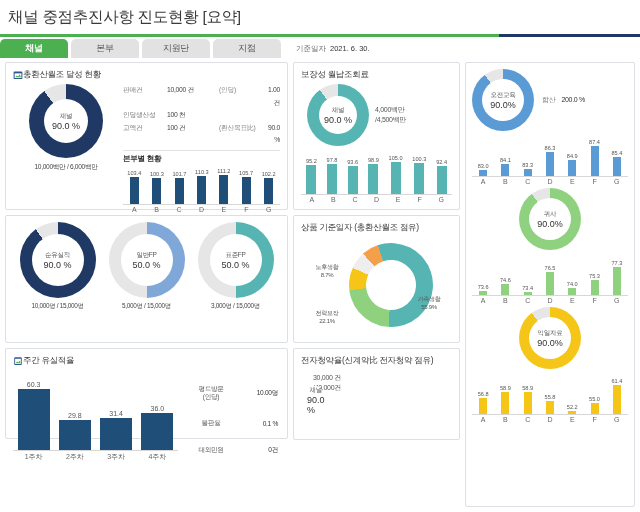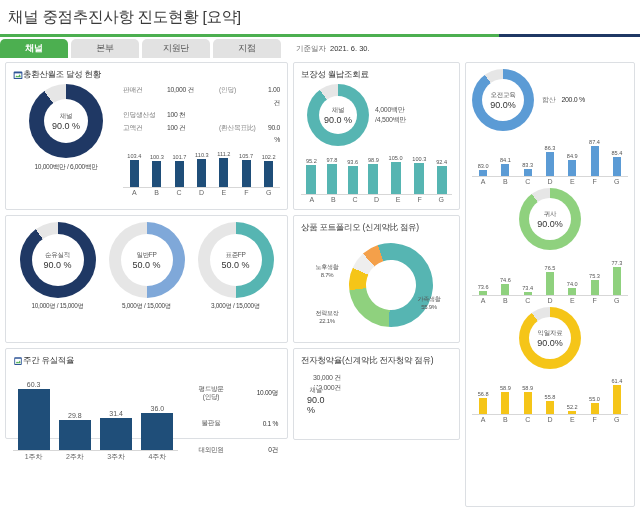--- a/index.html
+++ b/index.html
@@ -182,20 +182,21 @@
                 <span class="v">100 천</span>
                 <span class="k2"></span>
                 <span class="v2"></span>
               </div>
               <div class="kv">
                 <span class="k">고액건</span>
                 <span class="v">100 건</span>
                 <span class="k2">(환산목표比)</span>
                 <span class="v2">90.0 %</span>
               </div>
+              <div class="sub-h">본부별 현황</div>
               <div id="ach-bars" style="height:52px;">
                   <div class="barchart" style="height:40px;">
                     <div class="bcol">
                       <div class="bval" style="font-size:5.6px">103.4</div>
                       <div class="bar" style="width:9px;height:27px;background:#1f4e79"></div>
                     </div>
                     <div class="bcol">
                       <div class="bval" style="font-size:5.6px">100.3</div>
                       <div class="bar" style="width:9px;height:26px;background:#1f4e79"></div>
                     </div>
@@ -323,21 +324,21 @@
                     <div class="d-val">50.0 %</div>
                   </div>
                 </div>
                 <div class="tri-cap">3,000명 / 15,000명</div>
               </div>
             </div>
         </div>
 
         <div class="card card-r2b">
           <div class="card-title">
-            <span>상품 포트폴리오 (신계약比 점유)</span>
+            <span>상품 기준일자 (총환산월조 점유)</span>
           </div>
           <div class="pf-wrap">
             <div id="pf-donut" class="donut" style="position: absolute; left: 48px; top: 6px; width: 84px; height: 84px; transform: rotate(-18deg); background: conic-gradient(rgb(86, 181, 178) 0deg, rgb(86, 181, 178) 201.24deg, rgb(143, 209, 126) 201.24deg, rgb(143, 209, 126) 280.8deg, rgb(245, 197, 24) 280.8deg, rgb(245, 197, 24) 312.12deg, rgb(238, 238, 238) 312.12deg, rgb(238, 238, 238) 336.24deg, rgb(244, 160, 74) 336.24deg, rgb(244, 160, 74) 360deg);">
                 <div class="hole" style="width:50px;height:50px;left:17px;top:17px;"></div>
               </div>
             <div class="pf-lab" style="left:2px; top:26px; width:48px;">
               <div>노후생활</div>
               <div>8.7%</div>
             </div>
             <div class="pf-lab" style="left:0px; top:72px; width:52px;">

